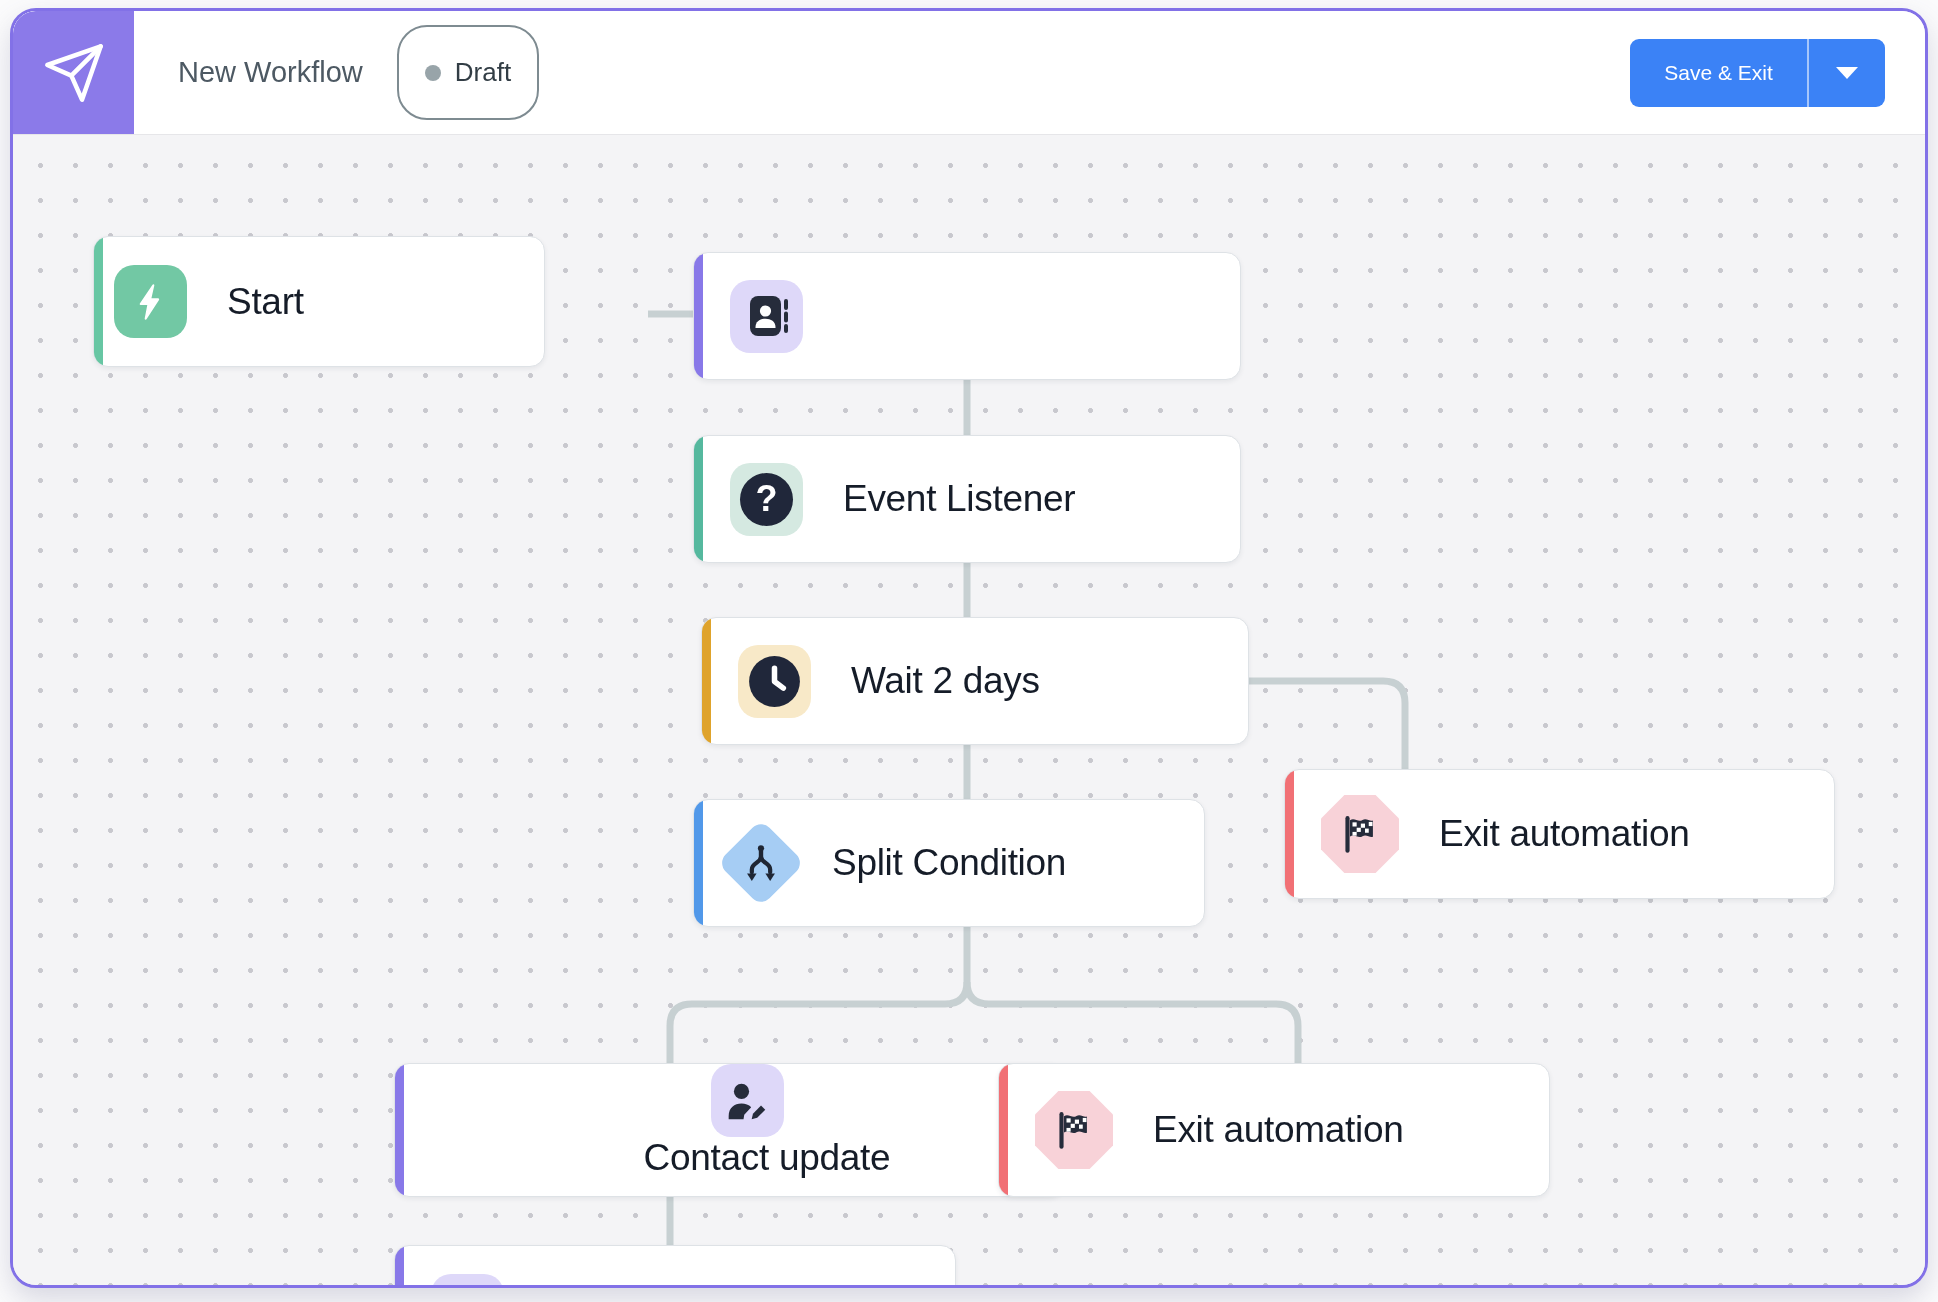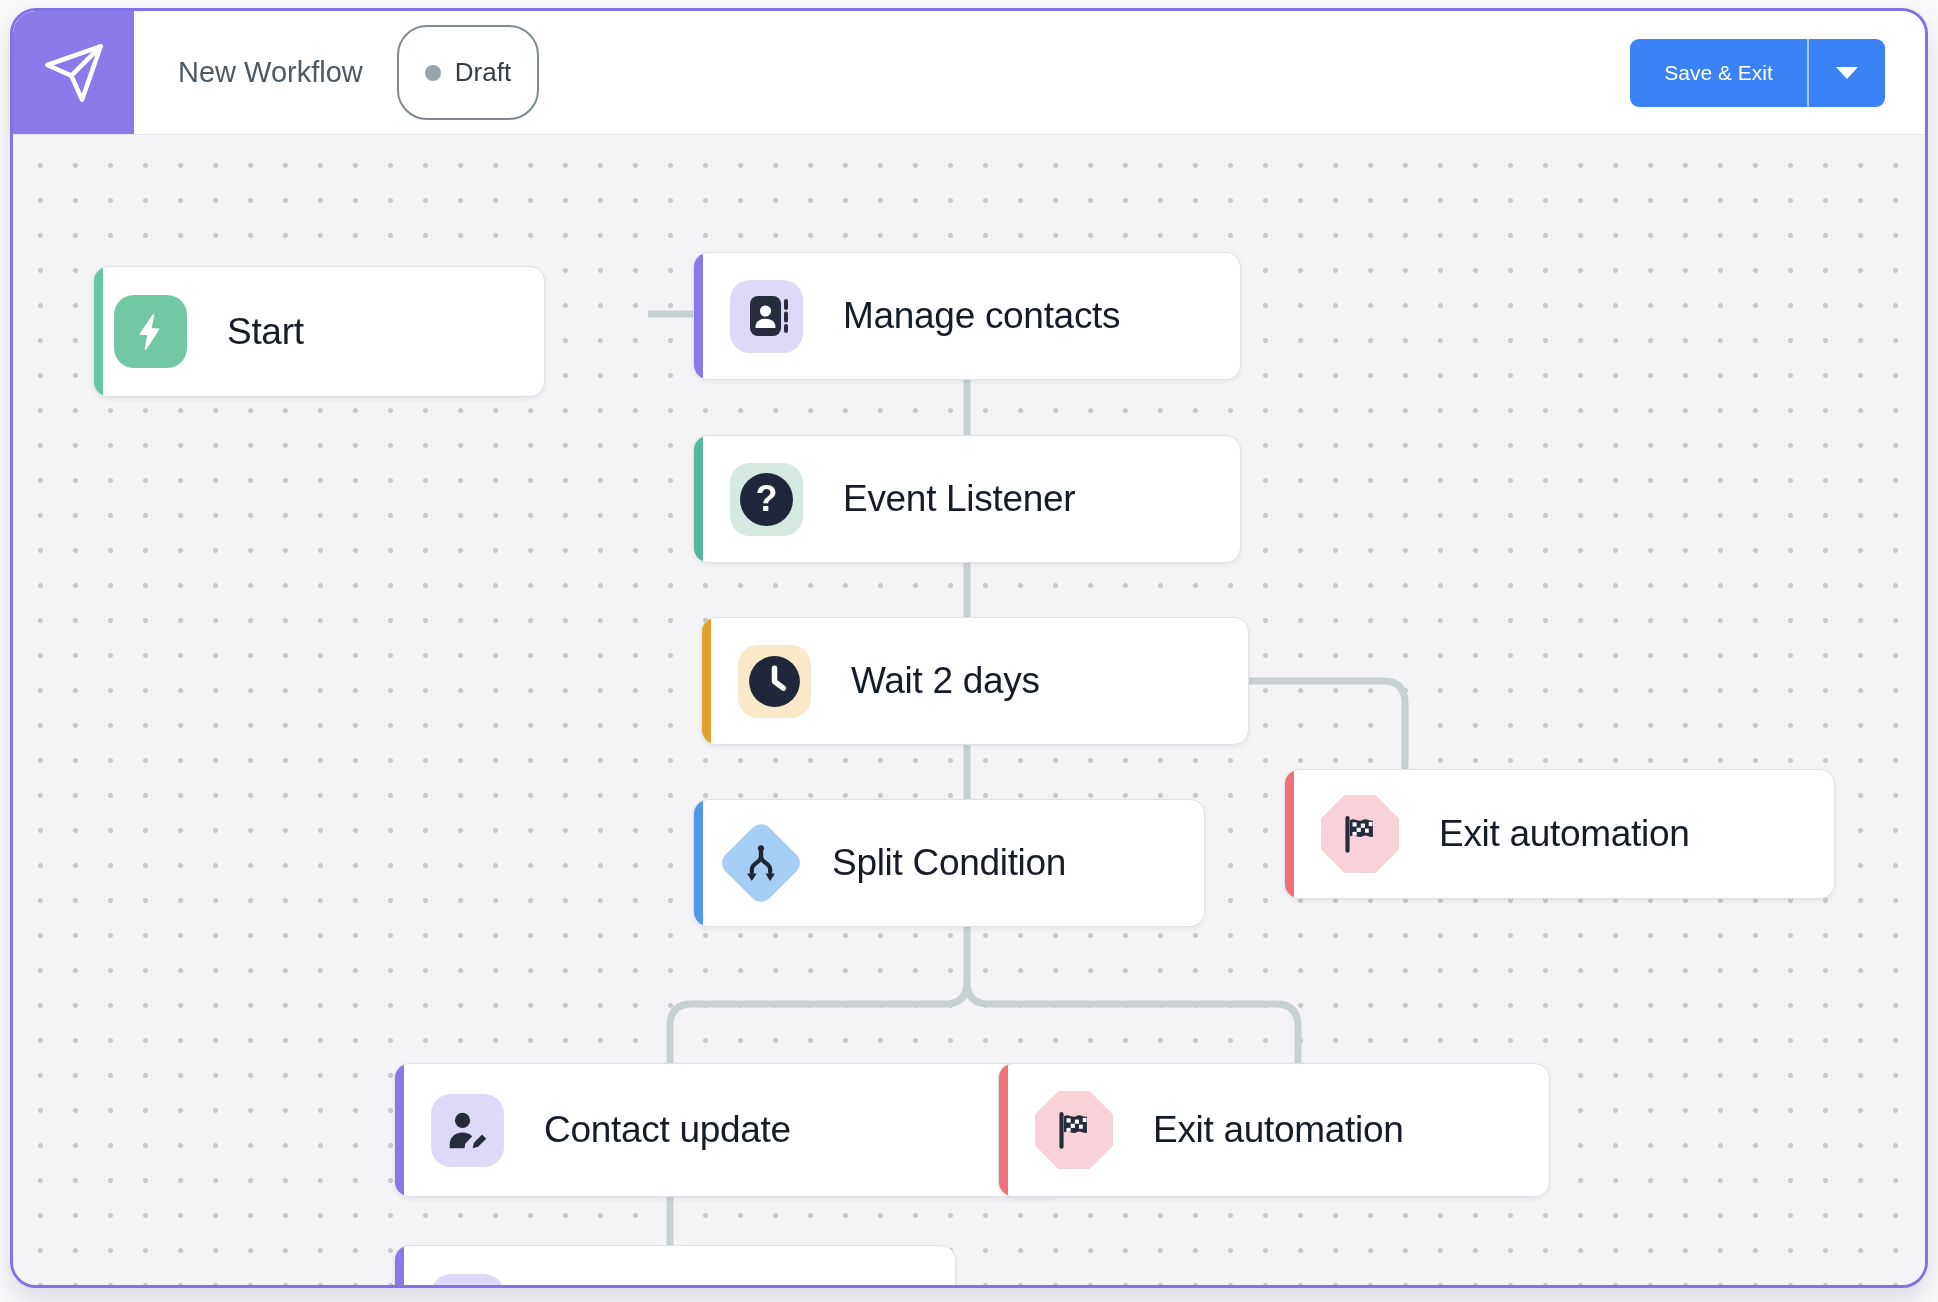--- a/index.html
+++ b/index.html
@@ -77,40 +77,39 @@
           <path d="M 954 246 L 954 301" fill="none" stroke="#c7d0d2" stroke-width="7"></path>
           <path d="M 954 429 L 954 483" fill="none" stroke="#c7d0d2" stroke-width="7"></path>
           <path d="M 954 611 L 954 665" fill="none" stroke="#c7d0d2" stroke-width="7"></path>
           <path d="M 1228 547 L 1370 547 Q 1392 547 1392 569 L 1392 635" fill="none" stroke="#c7d0d2" stroke-width="7"></path>
           <path d="M 954 793 L 954 848" fill="none" stroke="#c7d0d2" stroke-width="7"></path>
           <path d="M 954 848 Q 954 870 932 870 L 679 870 Q 657 870 657 892 L 657 929" fill="none" stroke="#c7d0d2" stroke-width="7"></path>
           <path d="M 954 848 Q 954 870 976 870 L 1263 870 Q 1285 870 1285 892 L 1285 929" fill="none" stroke="#c7d0d2" stroke-width="7"></path>
           <path d="M 657 1063 L 657 1111" fill="none" stroke="#c7d0d2" stroke-width="7"></path>
         </svg>
       <div id="nodes">
-          <div class="node" style="left: 80px; top: 132px; width: 452px; height: 131px; padding-left: 20px;">
+          <div class="node" style="left: 80px; top: 102px; width: 452px; height: 131px; padding-left: 20px;">
             <span class="accent" style="background: rgb(103, 198, 163);"></span>
             <span class="icon-wrap shape-rounded-square" style="background: rgb(114, 200, 164);">
               <svg width="40" height="40" viewBox="0 0 24 24">
                 <path d="M13.4 2 5.8 13.2h4.7L8.8 22l7.5-11.6h-4.8z" fill="#fff" stroke="#fff" stroke-width="1.2" stroke-linejoin="round"></path>
               </svg>
             </span>
             <span class="label">Start</span>
           </div>
           <div class="node" style="left: 680px; top: 118px; width: 548px; height: 128px;">
             <span class="accent" style="background: rgb(136, 120, 232);"></span>
             <span class="icon-wrap shape-rounded-square" style="background: rgb(222, 216, 249);">
               <svg width="48" height="48" viewBox="0 0 48 48">
       <rect x="7" y="4" width="31" height="40" rx="8" fill="#262c3b"></rect>
       <circle cx="22.5" cy="19" r="5.6" fill="#fff"></circle>
       <path d="M12.5 35c0-5.4 4.6-8.3 10-8.3s10 2.9 10 8.3v1H12.5z" fill="#fff"></path>
       <line x1="43" y1="9" x2="43" y2="39" stroke="#262c3b" stroke-width="4" stroke-dasharray="7 5.5" stroke-linecap="round"></line>
     </svg>
             </span>
-            <span class="label">Manage contacts</span>
           </div>
           <div class="node" style="left: 680px; top: 301px; width: 548px; height: 128px;">
             <span class="accent" style="background: rgb(85, 184, 158);"></span>
             <span class="icon-wrap shape-rounded-square" style="background: rgb(213, 233, 225);">
               <div class="circle-glyph">?</div>
             </span>
             <span class="label">Event Listener</span>
           </div>
           <div class="node" style="left: 680px; top: 483px; width: 548px; height: 128px; margin-left: 8px;">
             <span class="accent" style="background: rgb(223, 163, 43);"></span>
@@ -146,21 +145,21 @@
         <rect x="25" y="11.5" width="5" height="5"></rect>
         <rect x="34.5" y="9.5" width="4.5" height="5"></rect>
         <rect x="20" y="16.5" width="5" height="5"></rect>
         <rect x="30" y="17.5" width="4.5" height="5"></rect>
         <rect x="15" y="21.5" width="5" height="4.5"></rect>
       </g>
     </svg>
             </span>
             <span class="label">Exit automation</span>
           </div>
-          <div class="node" style="left: 381px; top: 929px; width: 670px; height: 134px;">
+          <div class="node" style="left: 381px; top: 929px; width: 670px; height: 134px; flex-direction: column;">
             <span class="accent" style="background: rgb(136, 120, 232);"></span>
             <span class="icon-wrap shape-rounded-square" style="background: rgb(222, 216, 249);">
               <svg width="44" height="44" viewBox="0 0 48 48" fill="#262c3b">
       <circle cx="18" cy="13.5" r="8.3"></circle>
       <path d="M4 40.5c0-9 6.3-13.7 14-13.7 4.2 0 8 1.4 10.6 4L21 39l-.8 4.8H4z"></path>
       <path d="M30.5 37.8l8.8-8.8 4.6 4.6-8.8 8.8-6 1.4z"></path>
     </svg>
             </span>
             <span class="label">Contact update</span>
           </div>

